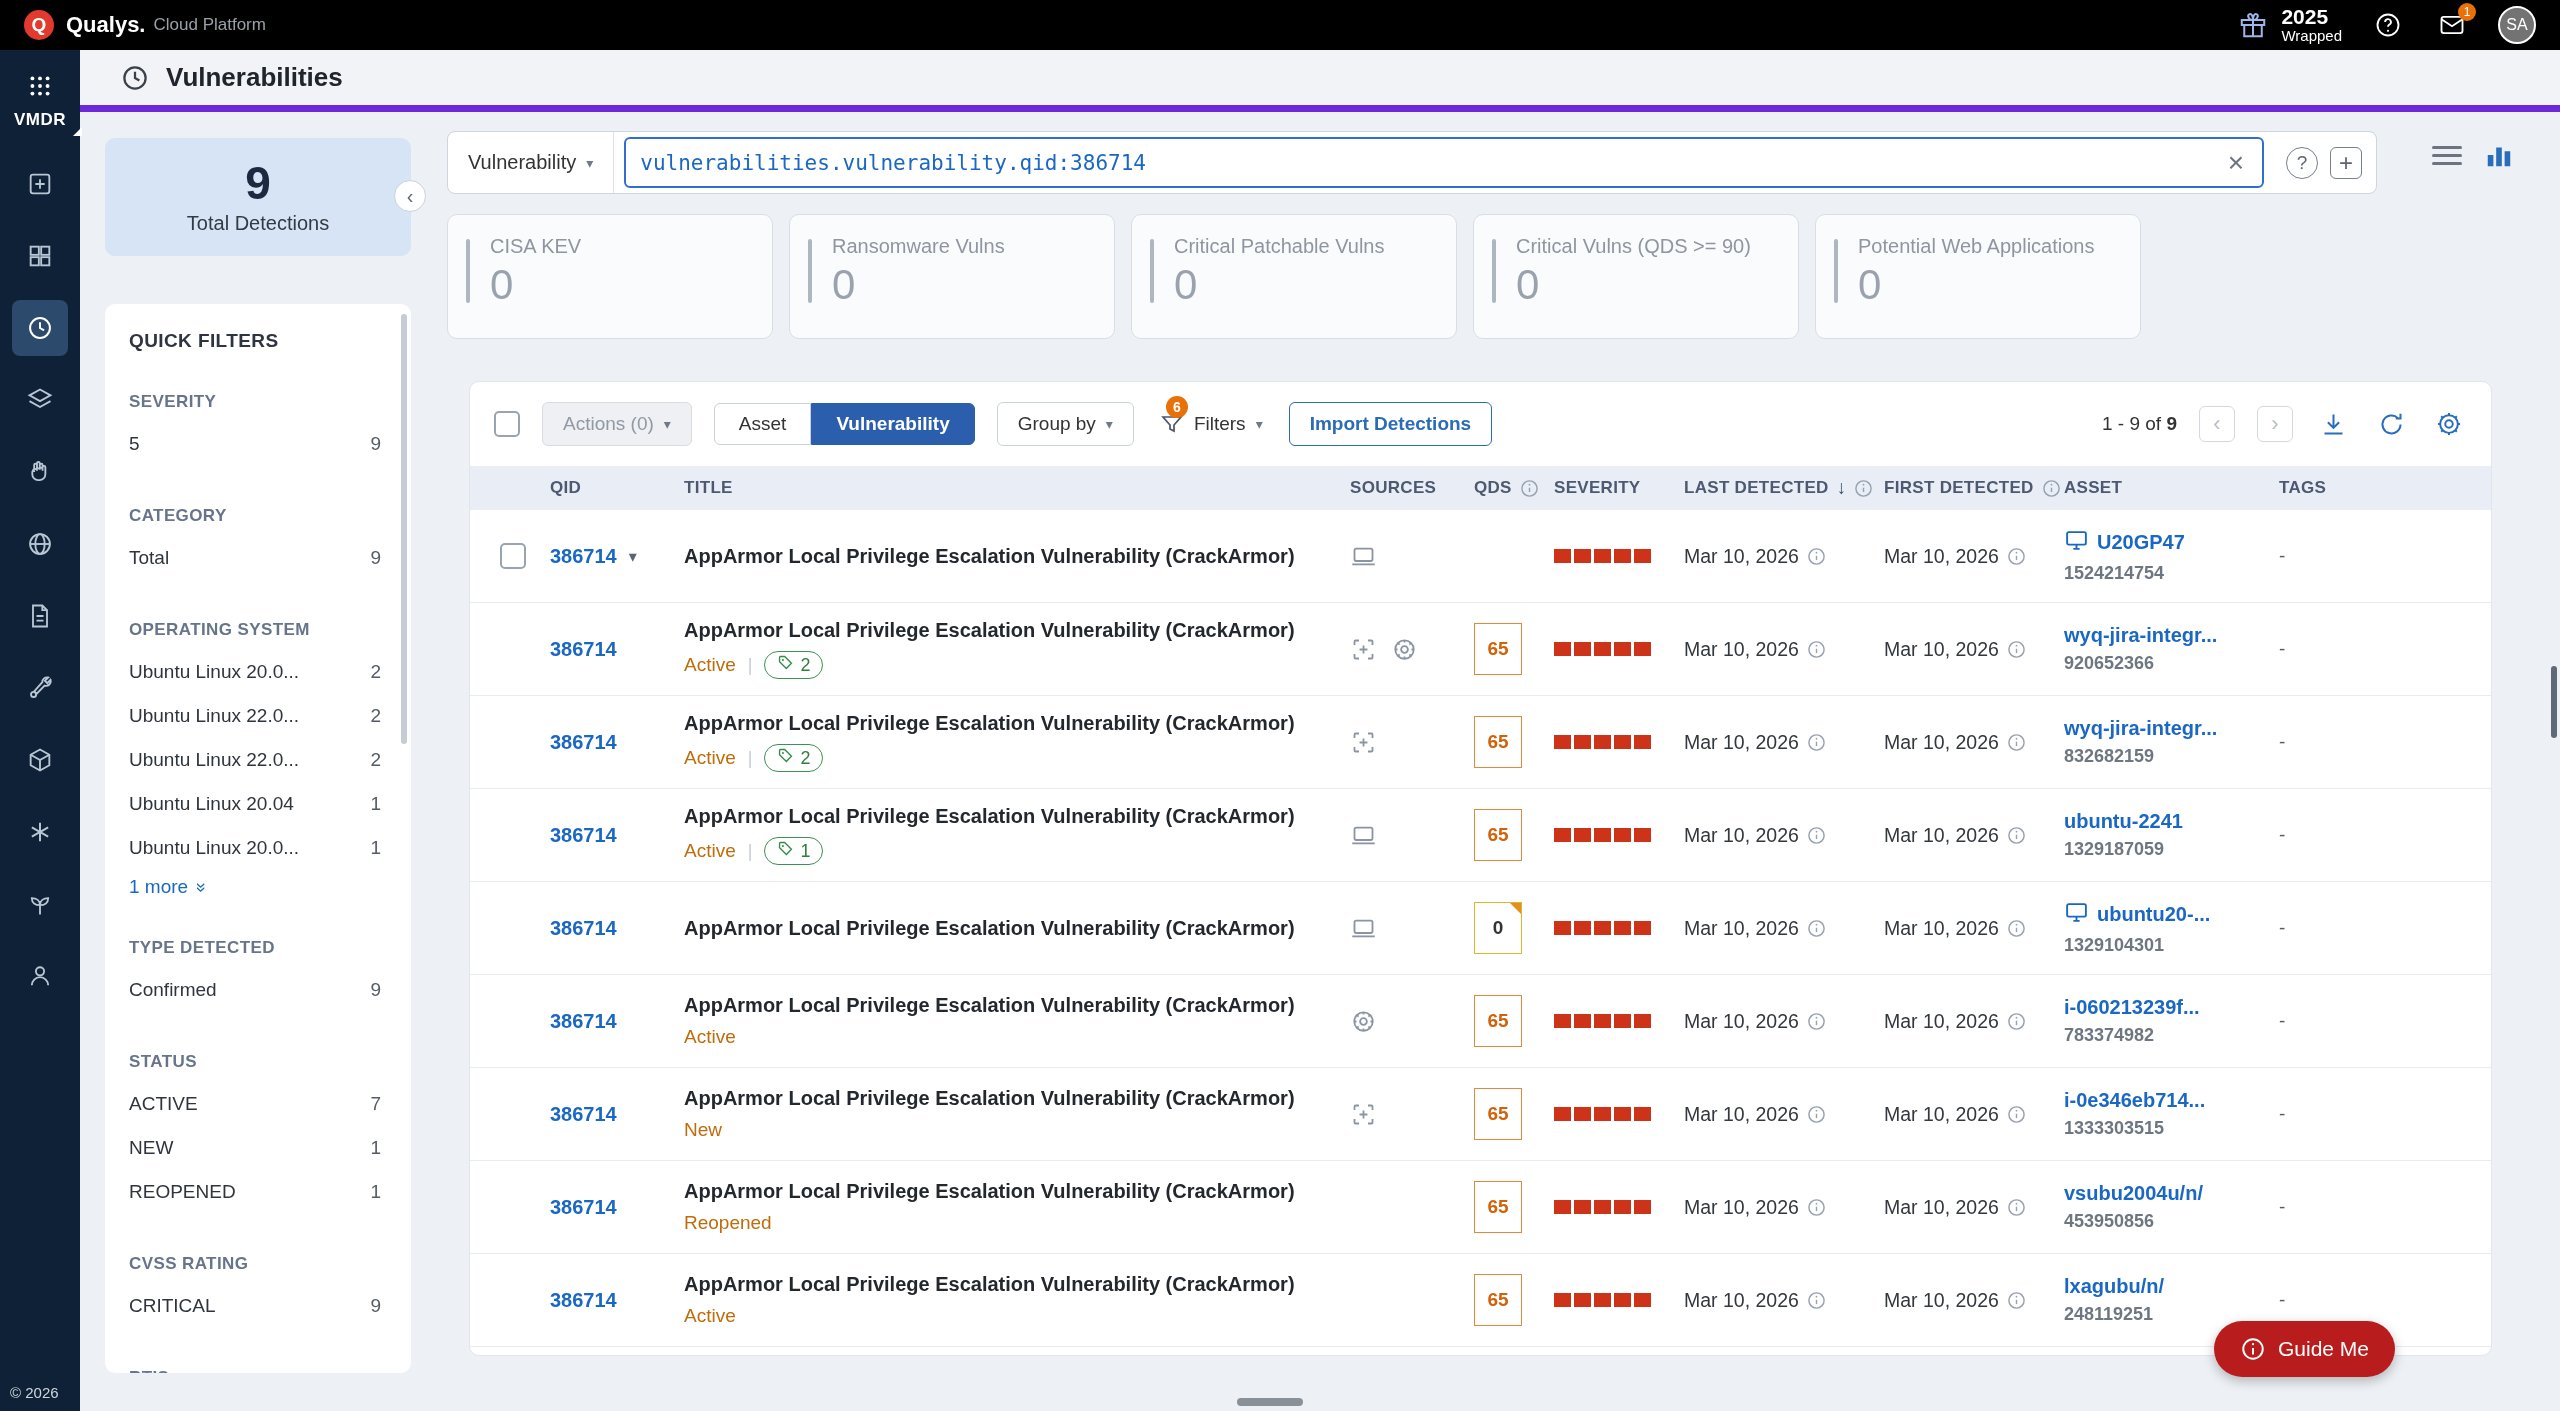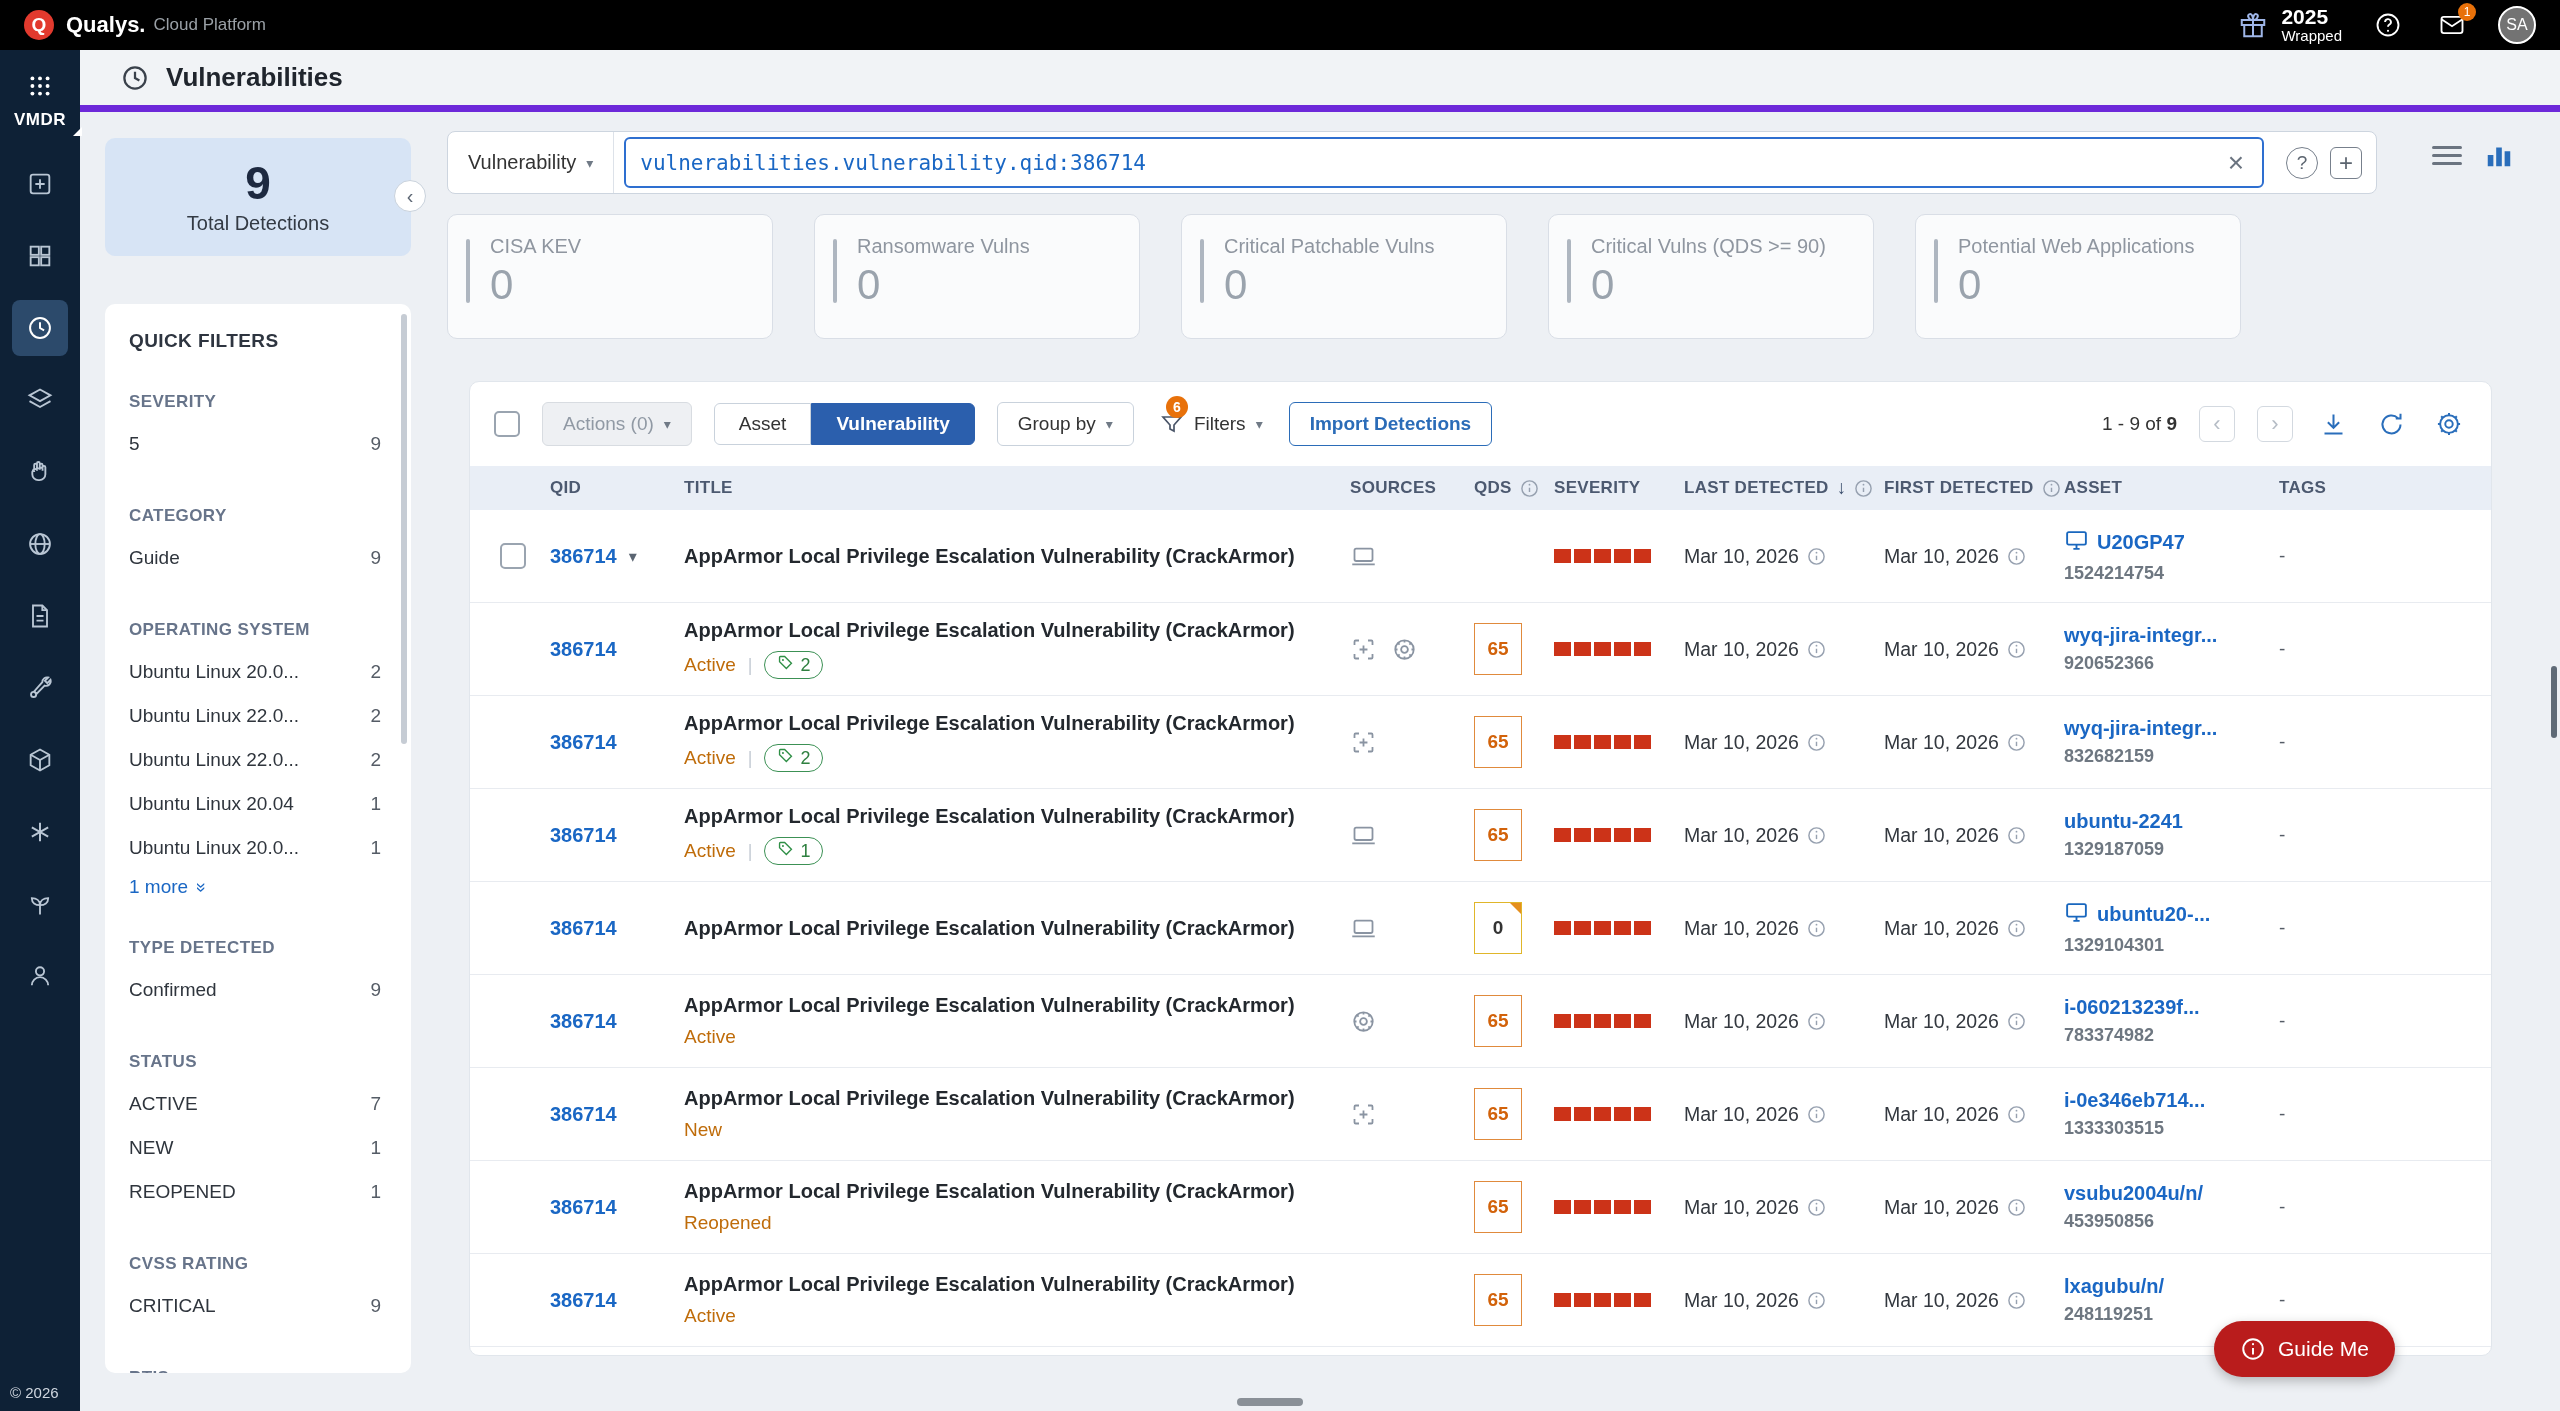--- a/index.html
+++ b/index.html
@@ -50,21 +50,21 @@
   .query-box { flex:1; height:51px; margin:0 10px; border:2px solid #2e6fd0; border-radius:6px; display:flex; align-items:center; padding:0 14px; }
   .query { flex:1; border:none; outline:none; background:transparent; font-family:"DejaVu Sans Mono", monospace; font-size:21px; color:#1a67c4; }
   .clear { font-size:28px; color:#6b7480; cursor:pointer; line-height:1; padding:0 4px; }
   .sicon { width:32px; height:32px; border:1.5px solid #77808c; border-radius:50%; color:#5c6570; font-size:19px; display:flex; align-items:center; justify-content:center; margin-left:12px; cursor:pointer; }
   .sicon.sq { border-radius:6px; font-size:24px; }
   .view-toggles { position:absolute; left:2432px; top:140px; display:flex; align-items:center; gap:22px; }
   .vt { cursor:pointer; display:flex; flex-direction:column; justify-content:center; gap:5px; width:30px; height:30px; }
   .vt.list i { display:block; height:3px; background:#6b7480; border-radius:2px; }
 
   
-  .summary-row { position:absolute; left:447px; top:214px; display:flex; gap:41px; }
+  .summary-row { position:absolute; left:447px; top:214px; display:flex; gap:16px; }
   .sum-card { position:relative; width:326px; height:125px; background:#fafbfc; border:1px solid #d9dee6; border-radius:10px; padding:20px 20px 16px 20px; cursor:pointer; }
   .sum-bar { position:absolute; left:18px; top:24px; width:4px; height:64px; background:#aeb6c0; border-radius:2px; }
   .sum-inner { margin-left:22px; }
   .sum-label { font-size:20px; color:#8f96a0; }
   .sum-value { font-size:42px; color:#9aa3ad; margin-top:6px; line-height:1; }
 
   
   .qf-panel { position:absolute; left:105px; top:304px; width:306px; height:1069px; background:#fff; border-radius:10px; padding:26px 24px; overflow:hidden; }
   .qf-title { font-size:19px; font-weight:bold; color:#2e3540; letter-spacing:.4px; }
   .qf-section { margin-top:40px; }
@@ -353,21 +353,21 @@
         <div class="qf-section">
           <div class="qf-heading">SEVERITY</div>
           <div class="qf-item">
             <span class="qf-label">5</span>
             <span class="qf-count">9</span>
           </div>
         </div>
         <div class="qf-section">
           <div class="qf-heading">CATEGORY</div>
           <div class="qf-item">
-            <span class="qf-label">Guide</span>
+            <span class="qf-label">Total</span>
             <span class="qf-count">9</span>
           </div>
         </div>
         <div class="qf-section">
           <div class="qf-heading">OPERATING SYSTEM</div>
           <div class="qf-item">
             <span class="qf-label">Ubuntu Linux 20.0...</span>
             <span class="qf-count">2</span>
           </div>
           <div class="qf-item">

